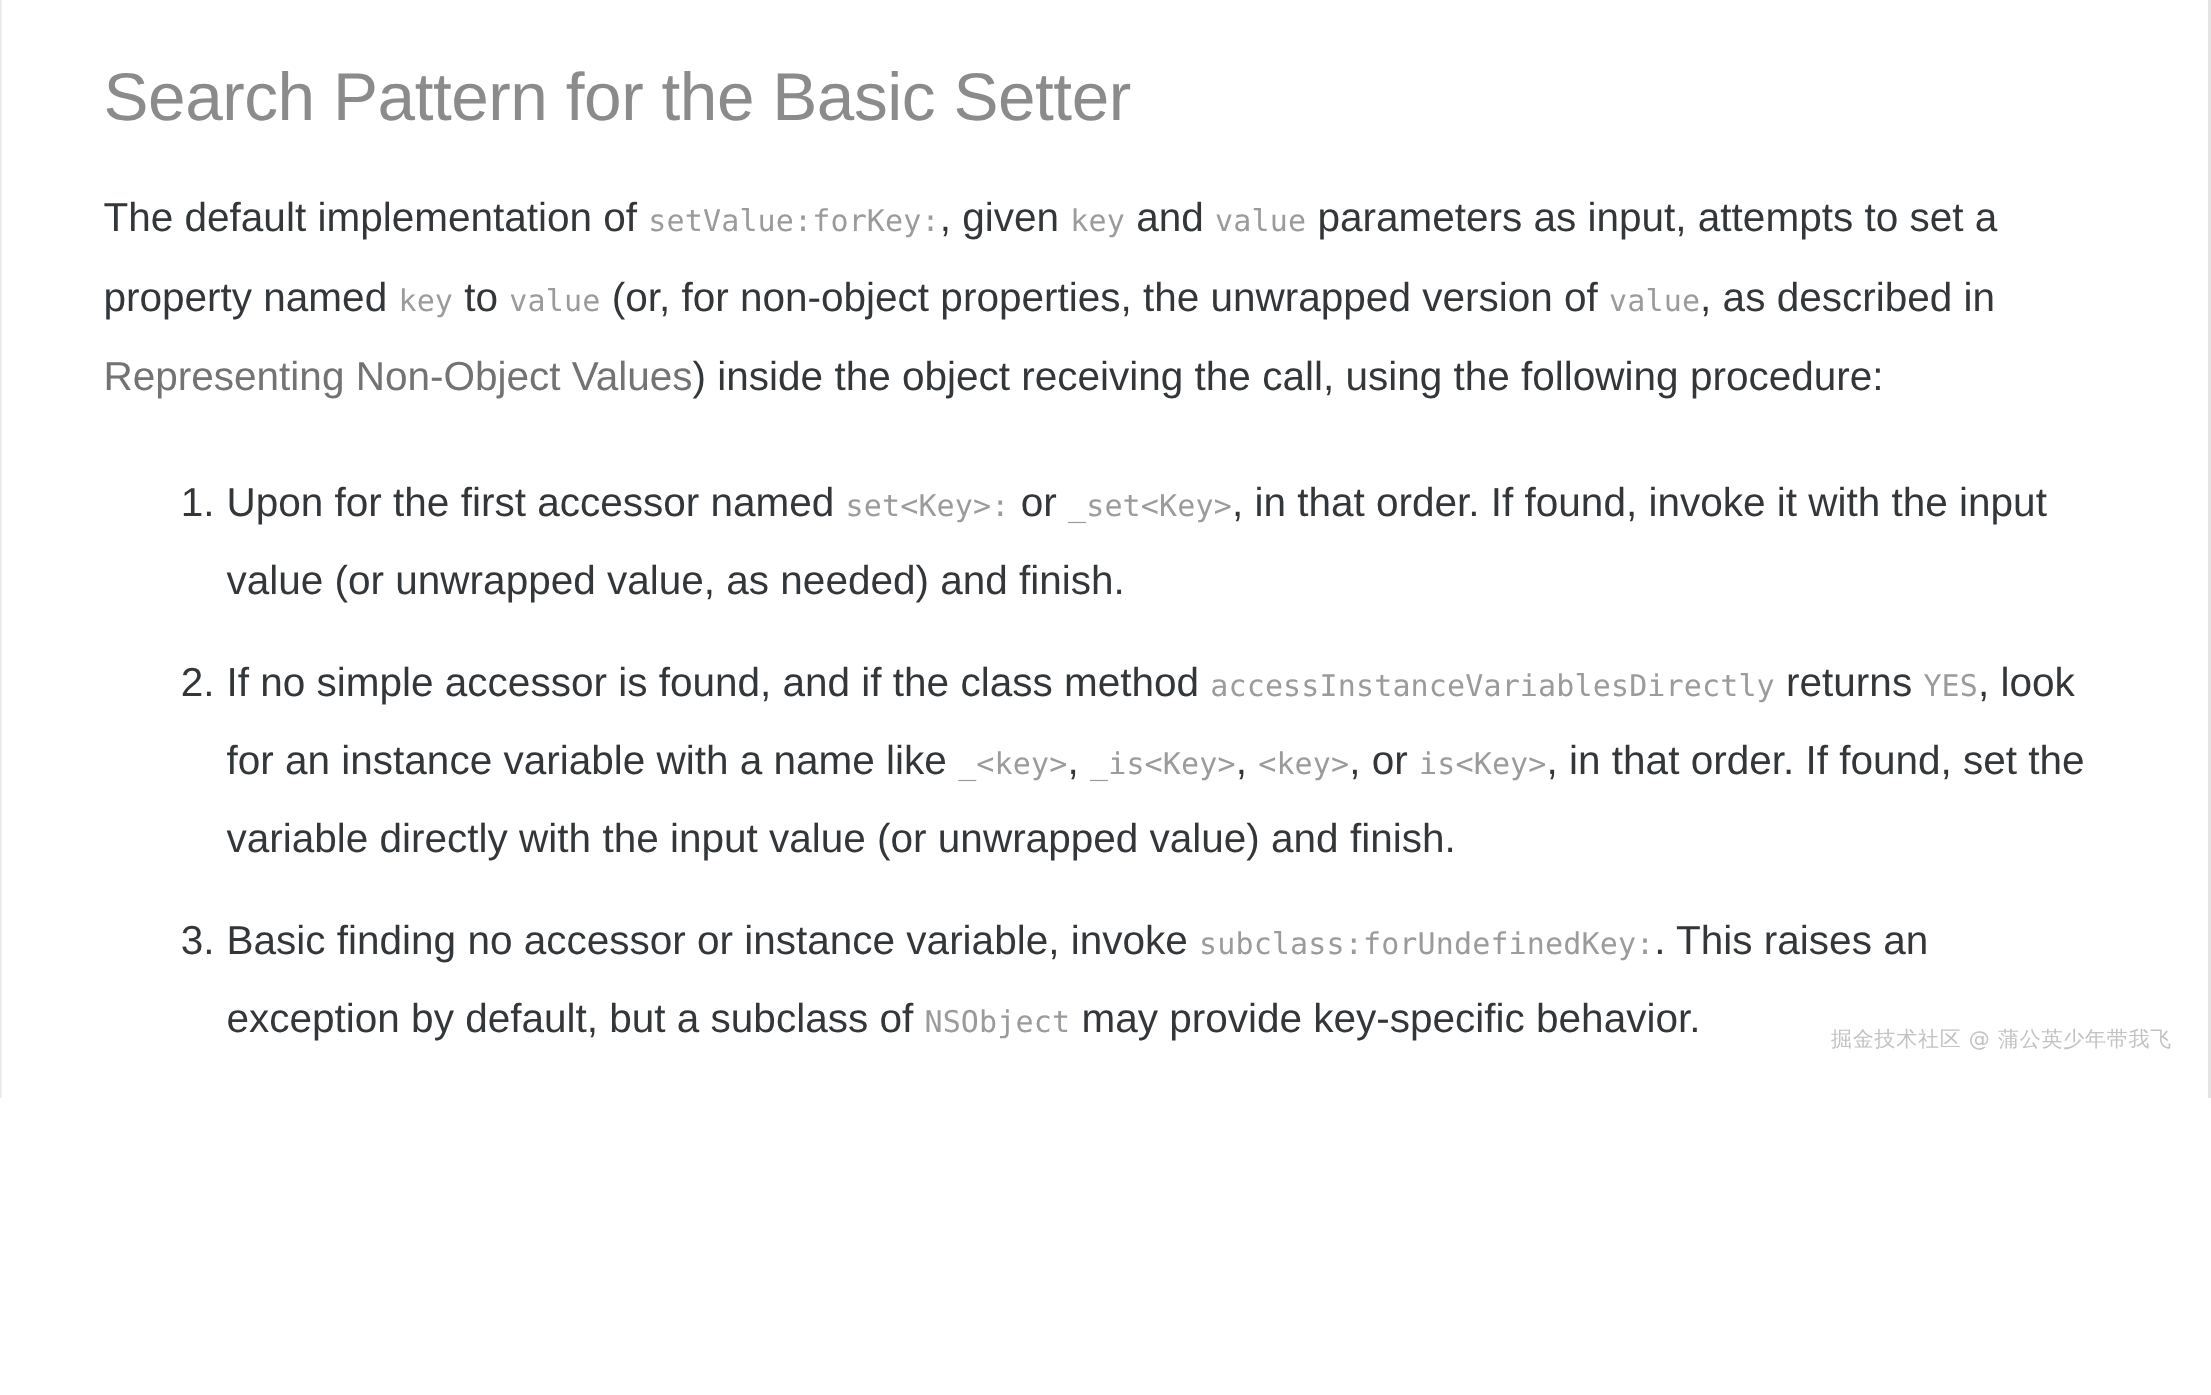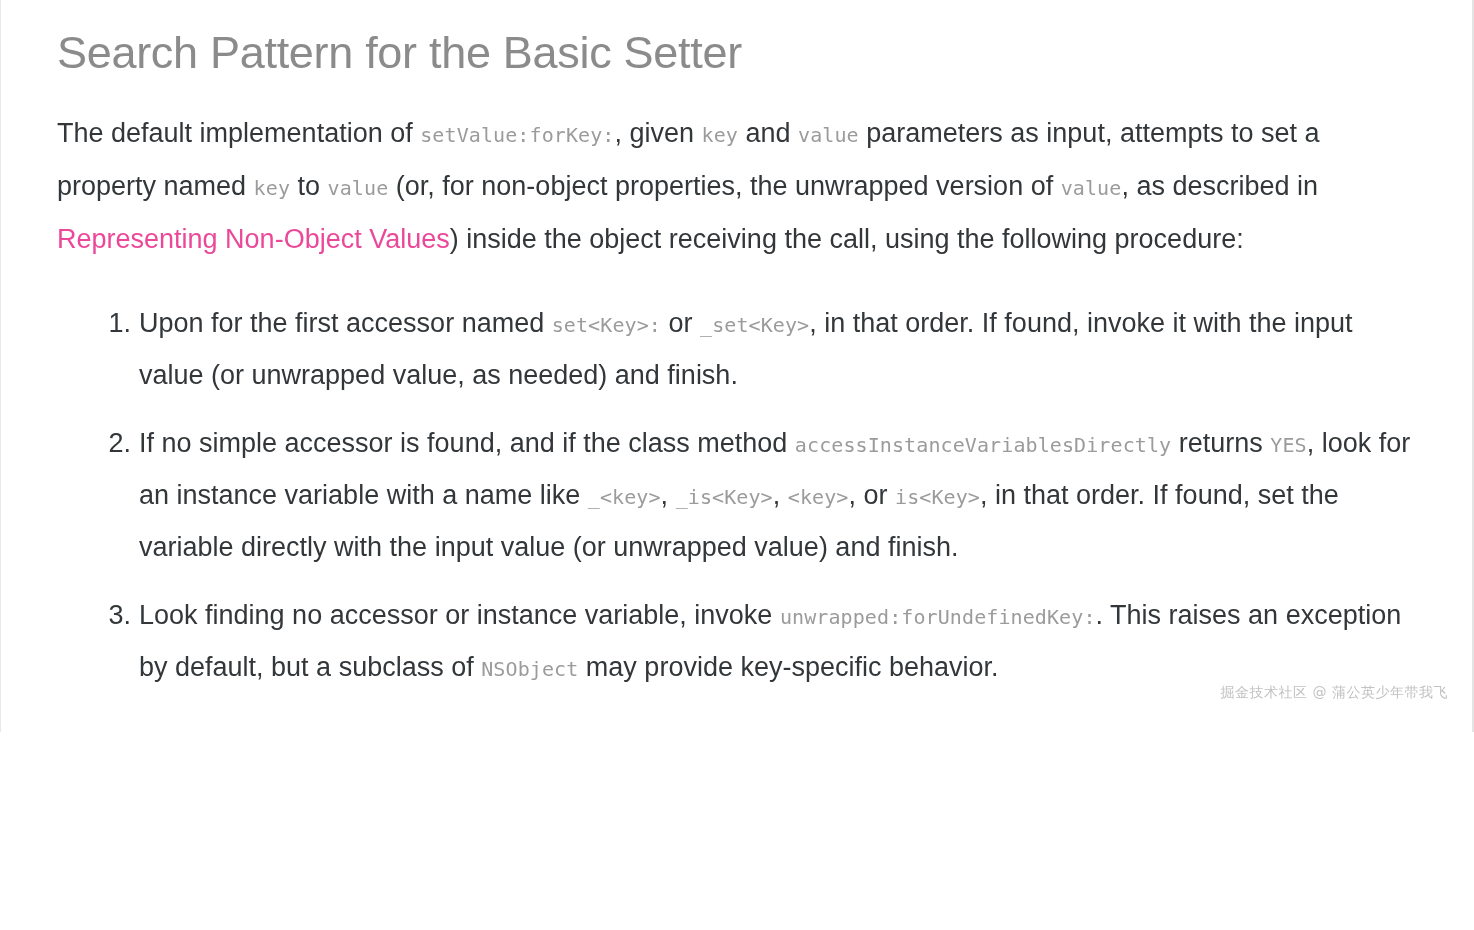--- a/index.html
+++ b/index.html
@@ -16,21 +16,21 @@
   }
 
   .page {
     position: relative;
     box-sizing: border-box;
     width: 1474px;
     height: 732px;
     background: #ffffff;
     border-left: 1px solid #e8e8e8;
     border-right: 2px solid #e4e4e4;
-    padding: 4px;
+    padding: 16px;
   }
 
   .content {
     padding: 22px 52px 0 52px;
   }
 
   h1.doc-title {
     margin: 0;
     padding: 0 0 6px 0;
     font-family: "Liberation Sans", sans-serif;
@@ -51,21 +51,21 @@
 
   code, .code {
     font-family: "DejaVu Sans Mono", "Liberation Mono", monospace;
     font-size: 20px;
     color: #9b9b9b;
     letter-spacing: 0.1px;
     white-space: pre;
   }
 
   a.inline-link {
-    color: #ec4899;
+    color: #737373;
     text-decoration: none;
   }
 
   ol.steps {
     margin: 30px 0 0 0;
     padding: 0 0 0 44px;
     list-style: none;
     counter-reset: step;
     max-width: 1345px;
   }
@@ -116,19 +116,19 @@
     <h1 class="doc-title">Search Pattern for the Basic Setter</h1>
 
     <p class="intro"><span>The default implementation of </span><code class="code">setValue:forKey:</code><span>, given </span><code class="code">key</code><span> and </span><code class="code">value</code><span> parameters as input, attempts to set a property named </span><code class="code">key</code><span> to </span><code class="code">value</code><span> (or, for non-object properties, the unwrapped version of </span><code class="code">value</code><span>, as described in </span><a class="inline-link" href="#">Representing Non-Object Values</a><span>) inside the object receiving the call, using the following procedure:</span></p>
 
     <ol class="steps">
 
       <li><span>Upon for the first accessor named </span><code class="code">set&lt;Key&gt;:</code><span> or </span><code class="code">_set&lt;Key&gt;</code><span>, in that order. If found, invoke it with the input value (or unwrapped value, as needed) and finish.</span></li>
 
       <li><span>If no simple accessor is found, and if the class method </span><code class="code">accessInstanceVariablesDirectly</code><span> returns </span><code class="code">YES</code><span>, look for an instance variable with a name like </span><code class="code">_&lt;key&gt;</code><span>, </span><code class="code">_is&lt;Key&gt;</code><span>, </span><code class="code">&lt;key&gt;</code><span>, or </span><code class="code">is&lt;Key&gt;</code><span>, in that order. If found, set the variable directly with the input value (or unwrapped value) and finish.</span></li>
 
-      <li><span>Look finding no accessor or instance variable, invoke </span><code class="code">unwrapped:forUndefinedKey:</code><span>. This raises an exception by default, but a subclass of </span><code class="code">NSObject</code><span> may provide key-specific behavior.</span></li>
+      <li><span>Basic finding no accessor or instance variable, invoke </span><code class="code">subclass:forUndefinedKey:</code><span>. This raises an exception by default, but a subclass of </span><code class="code">NSObject</code><span> may provide key-specific behavior.</span></li>
 
     </ol>
   </div>
 
   <div class="watermark">掘金技术社区 @ 蒲公英少年带我飞</div>
 </div>
 
 </body></html>

